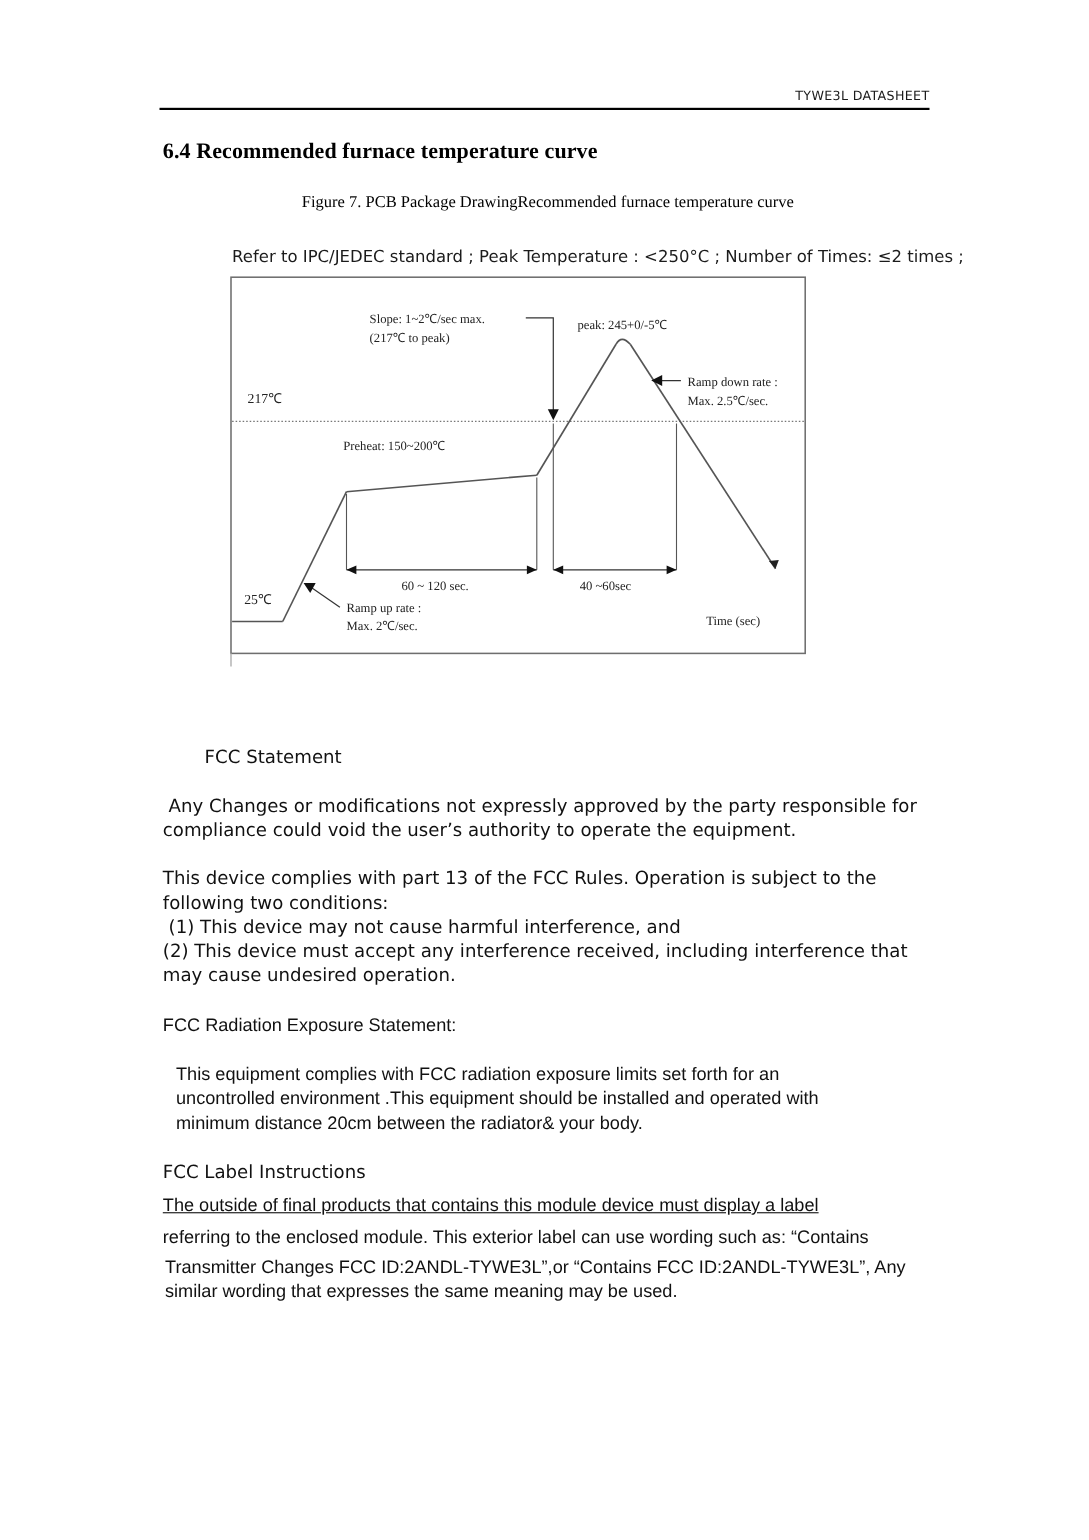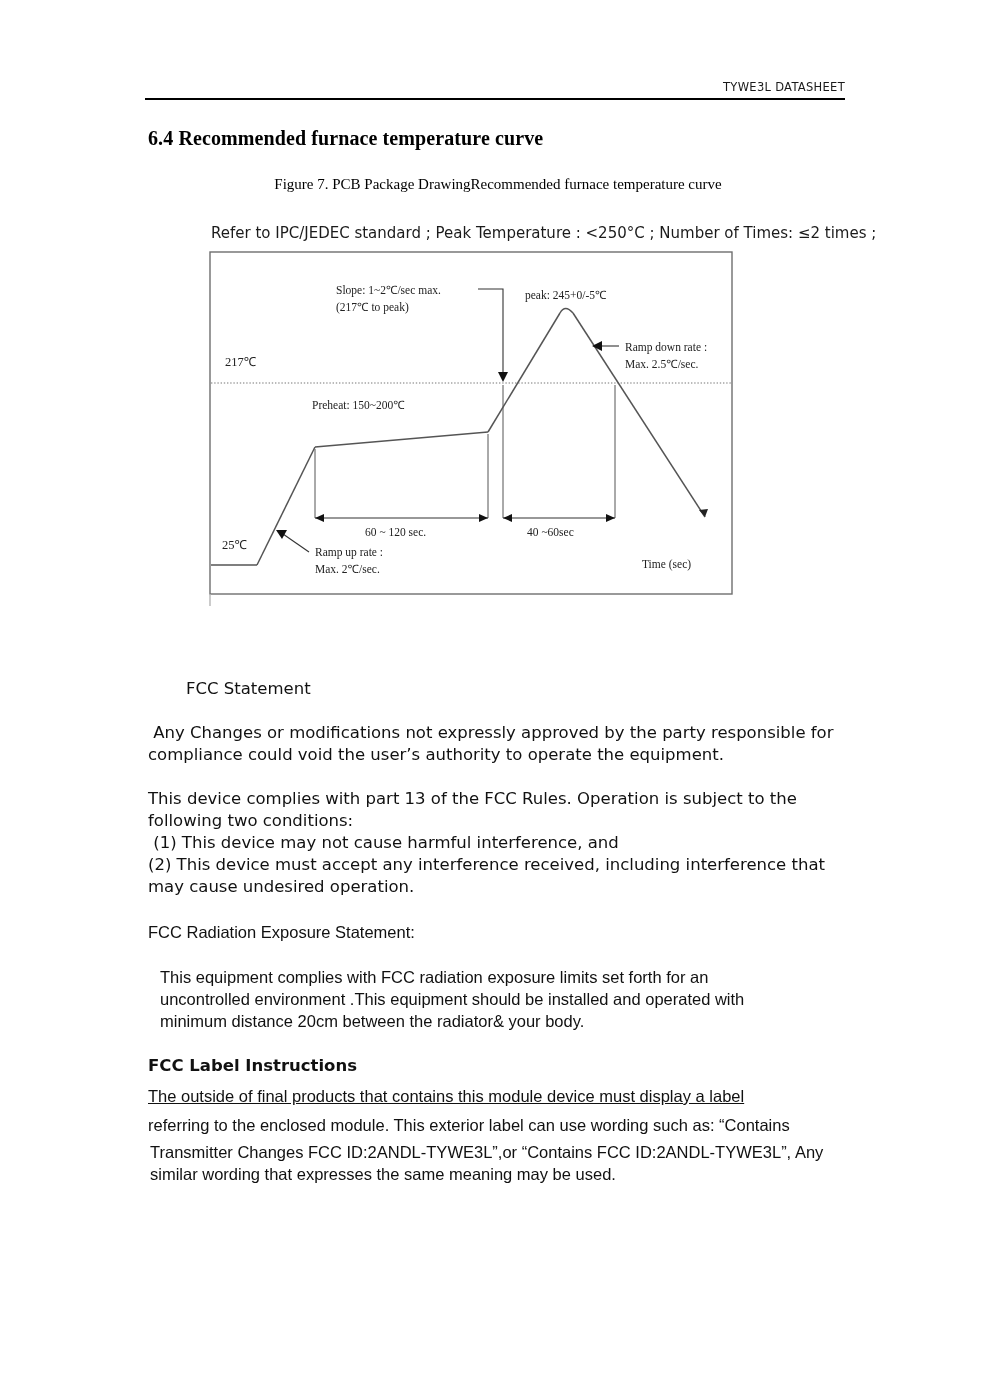--- a/index.html
+++ b/index.html
@@ -85,21 +85,21 @@
     position: absolute;
     font-family: "DejaVu Sans", sans-serif;
     font-size: 16.5px;
     line-height: 22px;
     color: #111111;
     white-space: pre-wrap;
   }
   .body-text.arialish {
     font-family: "Liberation Sans", sans-serif;
   }
-  .body-text.bold { font-weight: bold; }
+  .body-text.bold { font-weight: normal; }
 
   #fcc-statement-heading { left: 148px; top: 678px; margin-left: 38px; }
   #fcc-changes-para     { left: 148px; top: 722px; width: 700px; }
   #fcc-part15-para      { left: 148px; top: 788px; width: 690px; }
   #fcc-radiation-heading{ left: 148px; top: 921px; }
   #fcc-radiation-para   { left: 160px; top: 966px; width: 680px; }
   #fcc-label-heading    { left: 148px; top: 1055px; font-size: 16.5px; }
   #fcc-label-line1      { left: 148px; top: 1085px; width: 700px; text-decoration: underline; }
   #fcc-label-line2      { left: 148px; top: 1114px; width: 740px; }
   #fcc-label-line3      { left: 150px; top: 1141px; width: 760px; }

